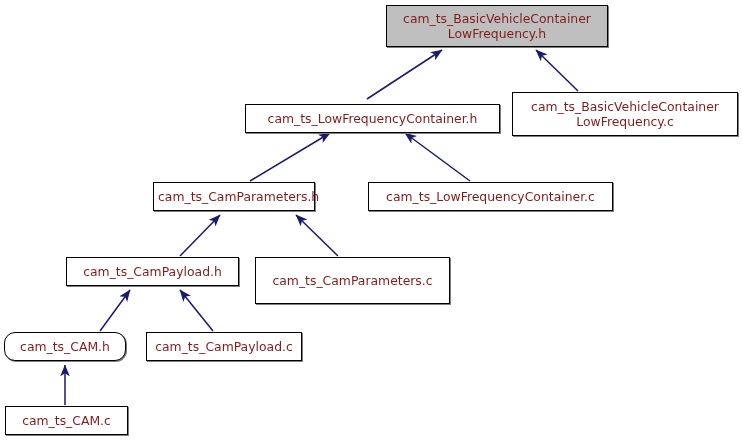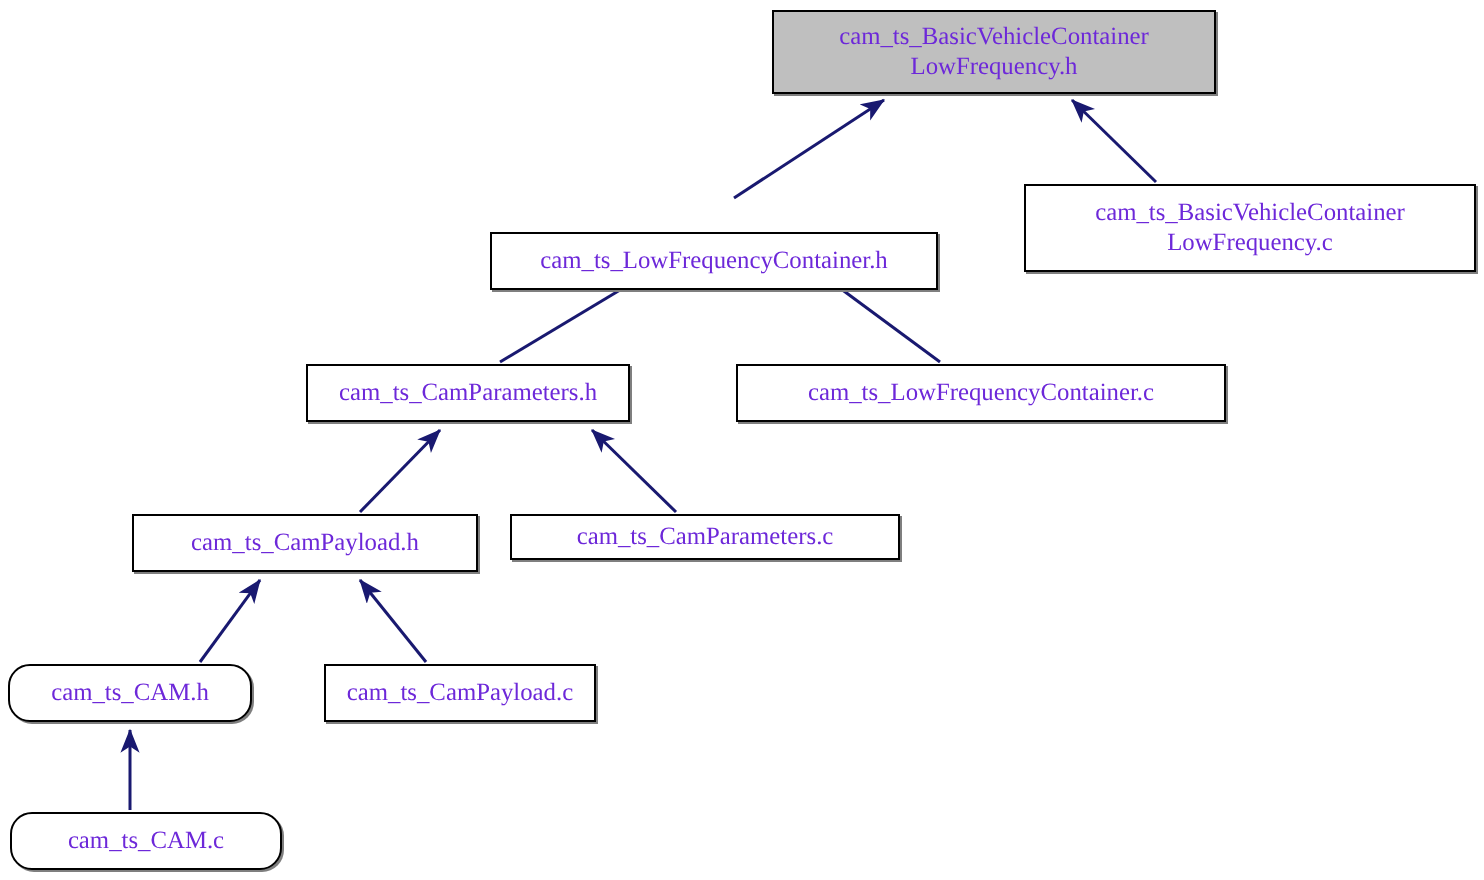--- a/index.html
+++ b/index.html
@@ -21,32 +21,31 @@
     top: 0;
     width: 742px;
     height: 440px;
     pointer-events: none;
   }
   .node {
     position: absolute;
     box-sizing: border-box;
     border: 1px solid #000000;
     background: #ffffff;
-    color: #6d28d9;
+    color: #7f1d1d;
     display: flex;
     align-items: center;
     justify-content: center;
     text-align: center;
     font-size: 12.4px;
     line-height: 15px;
     letter-spacing: 0px;
     white-space: pre-line;
     padding: 0 4px;
     box-shadow: 1px 1px 0 0 #7f7f7f;
-    font-family: Liberation Serif, serif;
   }
   .node.highlight {
     background: #bfbfbf;
   }
   .node-label {
     display: block;
     width: 100%;
   }
 </style>
 </head>
@@ -67,24 +66,24 @@
         <line x1="180" y1="256" x2="220" y2="215" stroke="#191970" stroke-width="1.5" marker-end="url(#arrowhead)"></line>
         <line x1="338" y1="256" x2="296" y2="215" stroke="#191970" stroke-width="1.5" marker-end="url(#arrowhead)"></line>
         <line x1="100" y1="331" x2="130" y2="290" stroke="#191970" stroke-width="1.5" marker-end="url(#arrowhead)"></line>
         <line x1="213" y1="331" x2="180" y2="290" stroke="#191970" stroke-width="1.5" marker-end="url(#arrowhead)"></line>
         <line x1="65" y1="405" x2="65" y2="365" stroke="#191970" stroke-width="1.5" marker-end="url(#arrowhead)"></line>
       </g>
   </svg>
   <div id="node-layer">
       <div class="node highlight" style="left: 386px; top: 5px; width: 222px; height: 42px;"><span class="node-label">cam_ts_BasicVehicleContainer
 LowFrequency.h</span></div>
-      <div class="node" style="left: 245px; top: 116px; width: 224px; height: 29px;"><span class="node-label">cam_ts_LowFrequencyContainer.h</span></div>
+      <div class="node" style="left: 245px; top: 104px; width: 255px; height: 29px;"><span class="node-label">cam_ts_LowFrequencyContainer.h</span></div>
       <div class="node" style="left: 512px; top: 92px; width: 226px; height: 44px;"><span class="node-label">cam_ts_BasicVehicleContainer
 LowFrequency.c</span></div>
       <div class="node" style="left: 153px; top: 182px; width: 162px; height: 29px;"><span class="node-label">cam_ts_CamParameters.h</span></div>
       <div class="node" style="left: 368px; top: 182px; width: 245px; height: 29px;"><span class="node-label">cam_ts_LowFrequencyContainer.c</span></div>
       <div class="node" style="left: 66px; top: 257px; width: 173px; height: 29px;"><span class="node-label">cam_ts_CamPayload.h</span></div>
-      <div class="node" style="left: 255px; top: 257px; width: 195px; height: 23px;"><span class="node-label">cam_ts_CamParameters.c</span></div>
+      <div class="node" style="left: 255px; top: 257px; width: 195px; height: 47px;"><span class="node-label">cam_ts_CamParameters.c</span></div>
       <div class="node" style="left: 4px; top: 332px; width: 122px; height: 29px; border-radius: 11px;"><span class="node-label">cam_ts_CAM.h</span></div>
-      <div class="node" style="left: 162px; top: 332px; width: 136px; height: 29px; text-align: center;"><span class="node-label">cam_ts_CamPayload.c</span></div>
-      <div class="node" style="left: 5px; top: 406px; width: 136px; height: 29px; border-radius: 11px;"><span class="node-label">cam_ts_CAM.c</span></div>
+      <div class="node" style="left: 146px; top: 332px; width: 156px; height: 29px; text-align: center;"><span class="node-label">cam_ts_CamPayload.c</span></div>
+      <div class="node" style="left: 5px; top: 406px; width: 123px; height: 29px;"><span class="node-label">cam_ts_CAM.c</span></div>
     </div>
 </div>
 
 </body></html>

